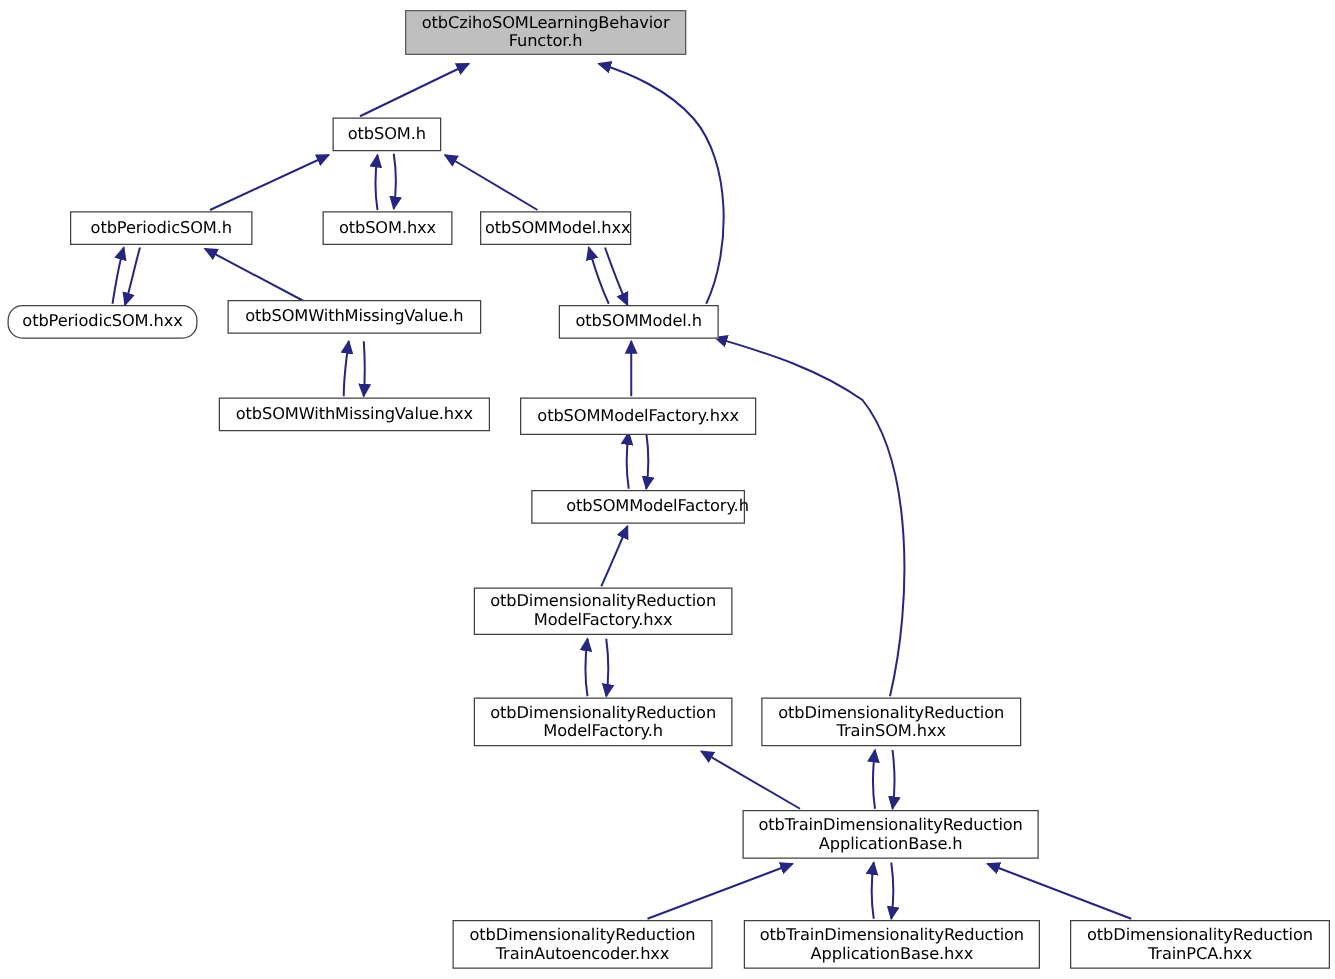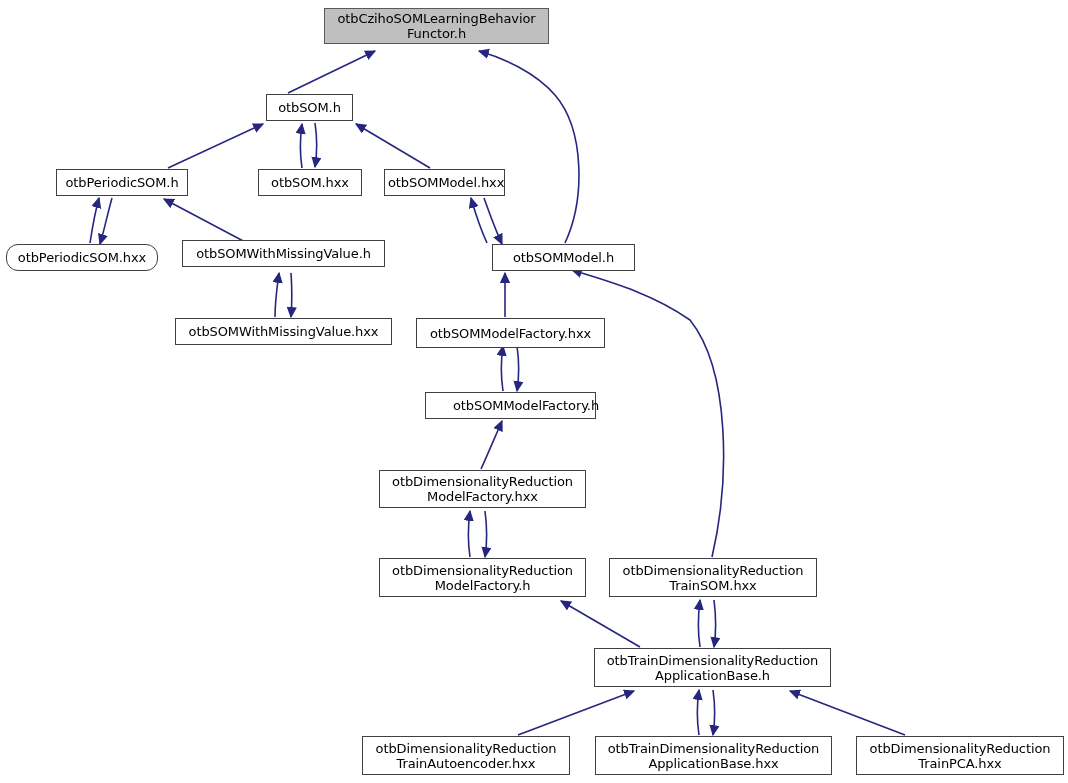--- a/index.html
+++ b/index.html
@@ -92,26 +92,26 @@
         <path d="M 699 735 C 697 722 697 704 699 690" fill="none" stroke="#26267f" stroke-width="1.6" marker-end="url(#arrowhead)"></path>
         <path d="M 713 690 C 715 704 715 722 713 735" fill="none" stroke="#26267f" stroke-width="1.6" marker-end="url(#arrowhead)"></path>
         <path d="M 905 735 L 790 691" fill="none" stroke="#26267f" stroke-width="1.6" marker-end="url(#arrowhead)"></path>
       </g>
   </svg>
 
   <div id="nodes-group">
       <div class="node-box root" style="left: 324px; top: 8px; width: 225px; height: 36px;"><span class="node-label">otbCzihoSOMLearningBehavior
 Functor.h</span></div>
       <div class="node-box" style="left: 266px; top: 94px; width: 87px; height: 27px;"><span class="node-label">otbSOM.h</span></div>
-      <div class="node-box" style="left: 56px; top: 169px; width: 132px; height: 27px;"><span class="node-label">otbPeriodicSOM.h</span></div>
+      <div class="node-box" style="left: 56px; top: 169px; width: 146px; height: 27px;"><span class="node-label">otbPeriodicSOM.h</span></div>
       <div class="node-box" style="left: 258px; top: 169px; width: 104px; height: 27px;"><span class="node-label">otbSOM.hxx</span></div>
       <div class="node-box" style="left: 384px; top: 169px; width: 121px; height: 27px;"><span class="node-label">otbSOMModel.hxx</span></div>
       <div class="node-box" style="left: 6px; top: 244px; width: 152px; height: 27px; border-radius: 12px;"><span class="node-label">otbPeriodicSOM.hxx</span></div>
       <div class="node-box" style="left: 182px; top: 240px; width: 203px; height: 27px;"><span class="node-label">otbSOMWithMissingValue.h</span></div>
-      <div class="node-box" style="left: 447px; top: 244px; width: 143px; height: 27px; margin-left: 45px;"><span class="node-label">otbSOMModel.h</span></div>
+      <div class="node-box" style="left: 447px; top: 244px; width: 128px; height: 27px;"><span class="node-label">otbSOMModel.h</span></div>
       <div class="node-box" style="left: 175px; top: 318px; width: 217px; height: 27px;"><span class="node-label">otbSOMWithMissingValue.hxx</span></div>
       <div class="node-box" style="left: 416px; top: 318px; width: 189px; height: 30px;"><span class="node-label">otbSOMModelFactory.hxx</span></div>
       <div class="node-box" style="left: 425px; top: 392px; width: 171px; height: 27px; padding-left: 24px;"><span class="node-label">otbSOMModelFactory.h</span></div>
       <div class="node-box" style="left: 379px; top: 470px; width: 207px; height: 38px;"><span class="node-label">otbDimensionalityReduction
 ModelFactory.hxx</span></div>
       <div class="node-box" style="left: 379px; top: 558px; width: 207px; height: 39px;"><span class="node-label">otbDimensionalityReduction
 ModelFactory.h</span></div>
       <div class="node-box" style="left: 609px; top: 558px; width: 208px; height: 39px;"><span class="node-label">otbDimensionalityReduction
 TrainSOM.hxx</span></div>
       <div class="node-box" style="left: 594px; top: 648px; width: 237px; height: 39px;"><span class="node-label">otbTrainDimensionalityReduction

